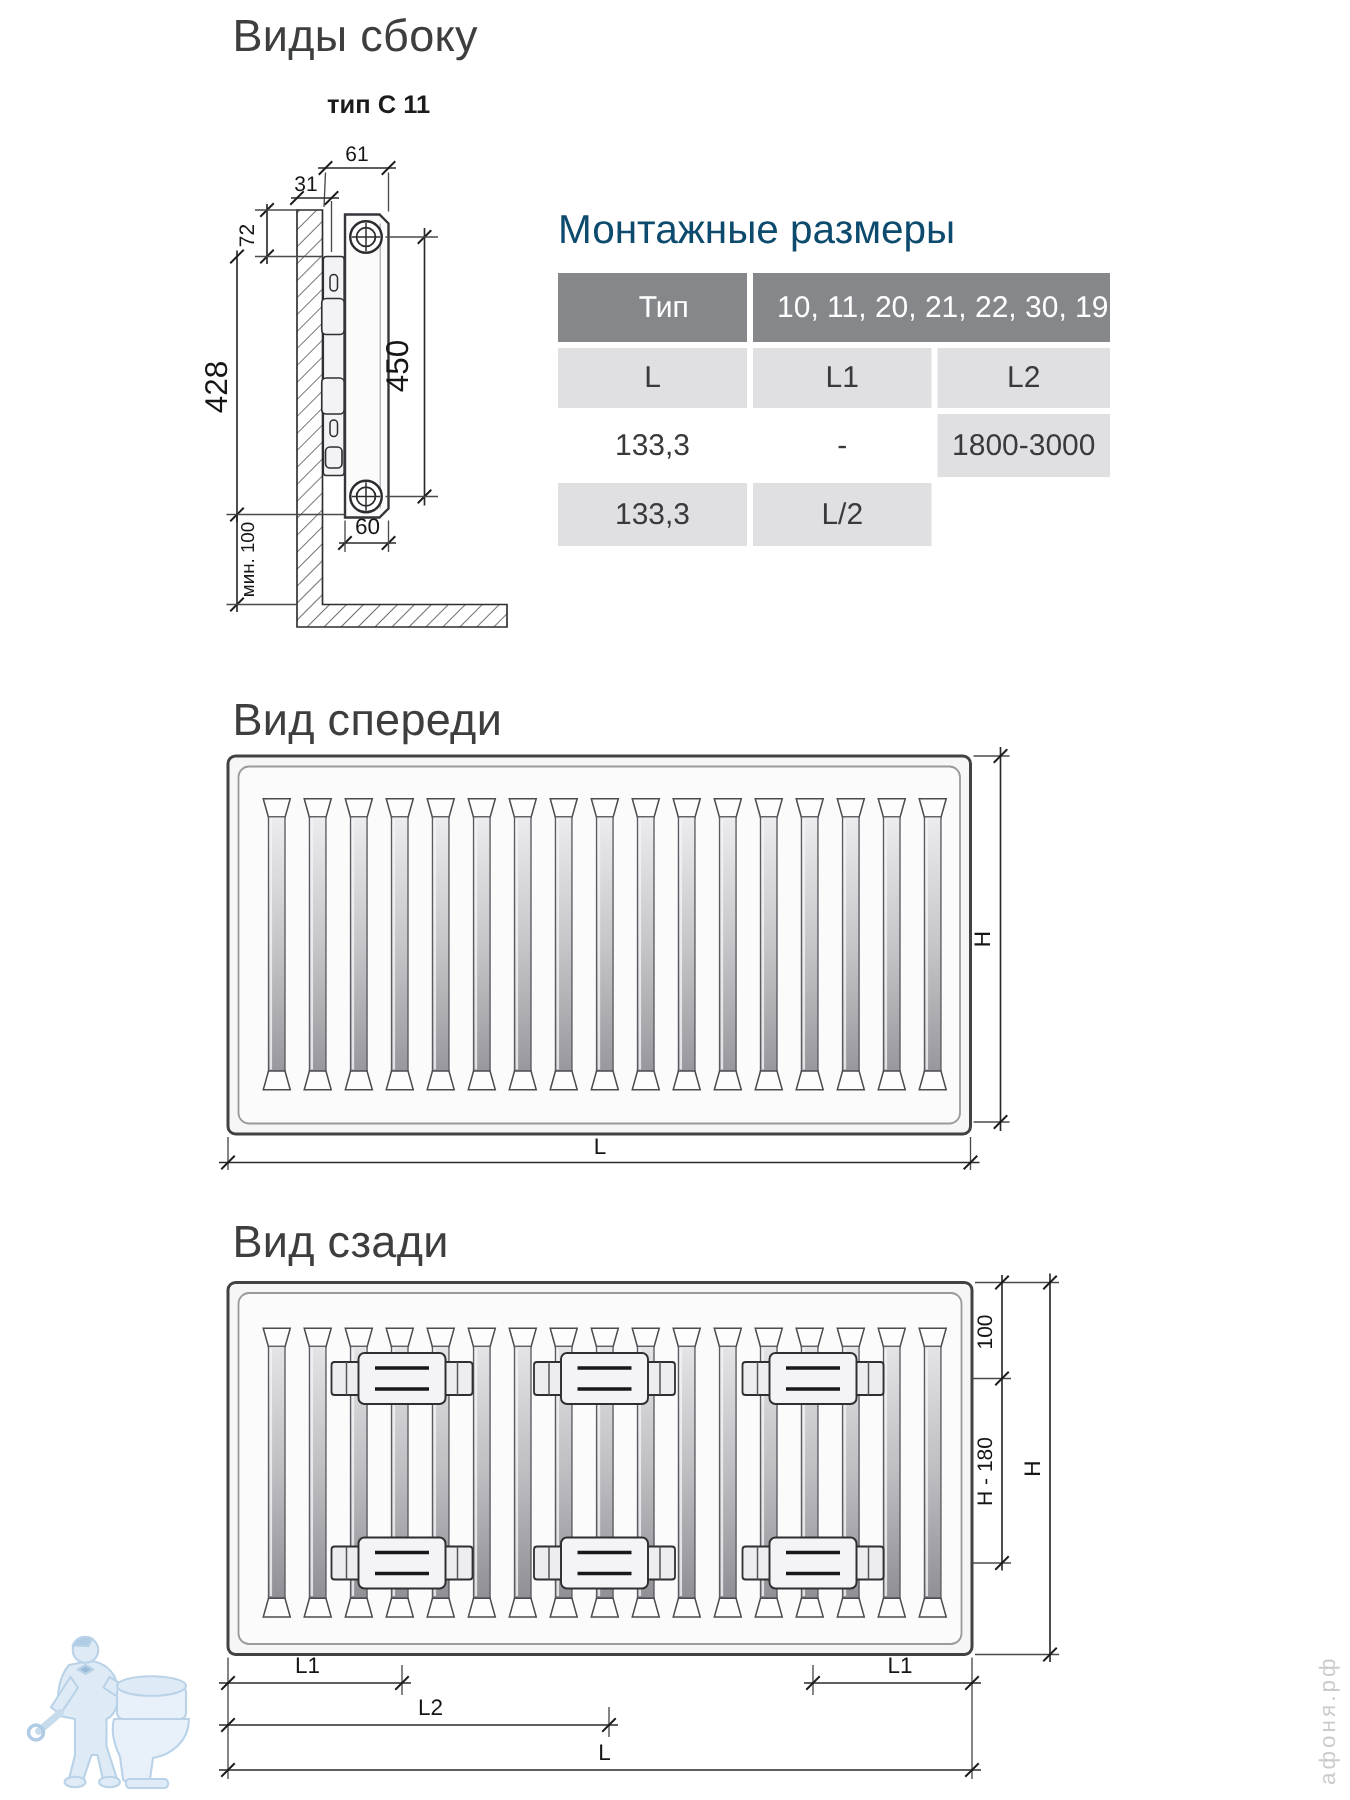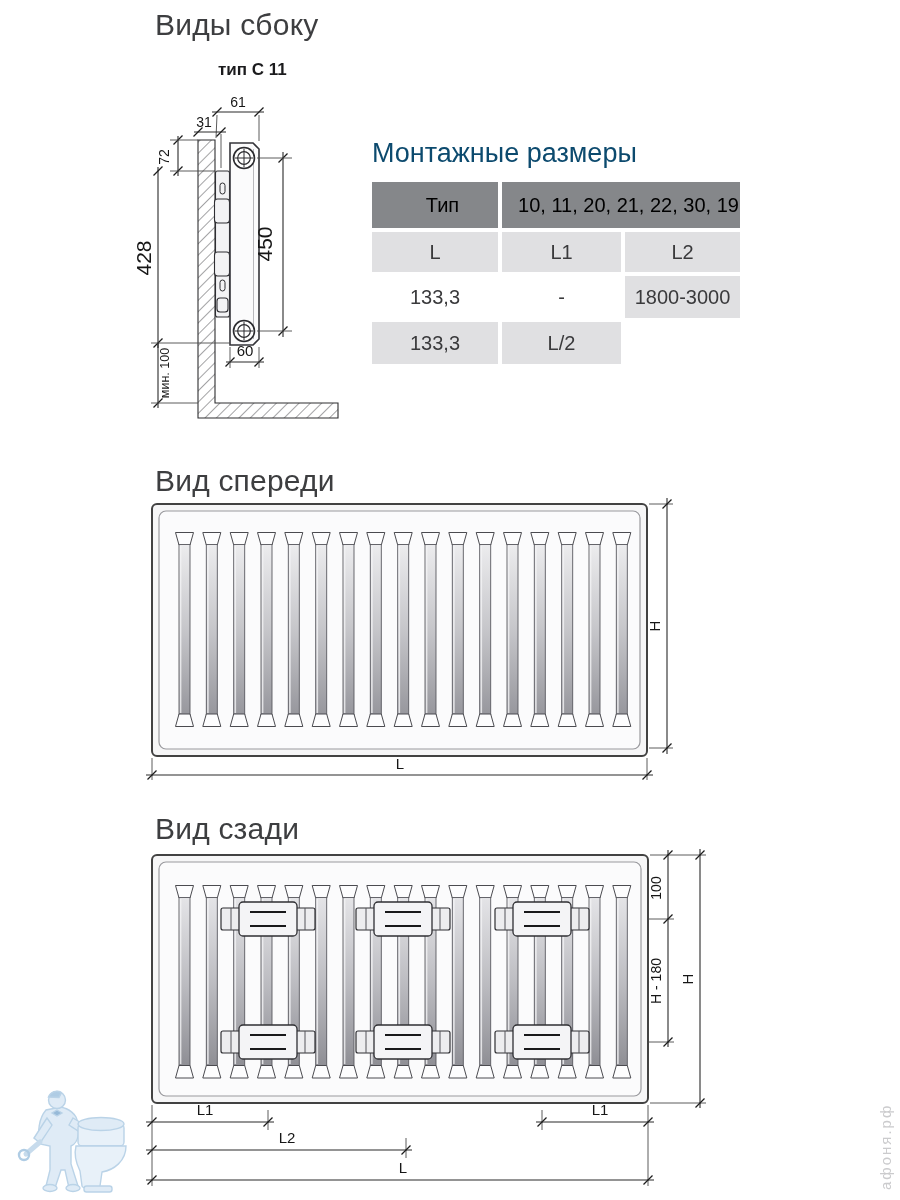--- a/index.html
+++ b/index.html
@@ -4,21 +4,21 @@
 <style>
   html,body{margin:0;padding:0;background:#ffffff;}
   #page{position:relative;width:900px;height:1200px;background:#fff;overflow:hidden;
         font-family:"Liberation Sans",sans-serif;border-radius:12px;}
   .h1{position:absolute;font-size:30px;font-weight:500;color:#3d3e40;letter-spacing:.2px;}
   .type-label{position:absolute;font-size:17px;font-weight:700;color:#1b1b1d;}
   .mount-title{position:absolute;left:372px;top:138px;font-size:27px;font-weight:500;color:#0c4a6e;text-align:right;}
   .tbl{position:absolute;left:372px;top:182px;width:368px;display:grid;
        grid-template-columns:126px 119px 115px;grid-template-rows:46px 40px 42px 42px;gap:4px;}
   .cell{display:flex;align-items:center;justify-content:center;font-size:20px;color:#3a3a3c;background:#fff;}
-  .cell.head{background:#85878a;color:#000000;padding-left:15px;}
+  .cell.head{background:#85878a;color:#ffffff;padding-left:15px;}
   .cell.lite{background:#e0e0e2;}
   .c23{grid-column:2/4;}
   svg{position:absolute;overflow:visible;}
   svg text{font-family:"Liberation Sans",sans-serif;fill:#161616;}
   line.dim{stroke:#2a2a2a;stroke-width:1.1;}
   line.ext{stroke:#4a4a4a;stroke-width:0.9;}
   line.tick{stroke:#1d1d1d;stroke-width:1.3;}
   .outl{fill:#f6f6f7;stroke:#424242;stroke-width:2;}
   .innl{fill:#fbfbfc;stroke:#9a9a9e;stroke-width:1.2;}
   .ch-cap{fill:#fdfdfe;stroke:#4b4b50;stroke-width:1;}

